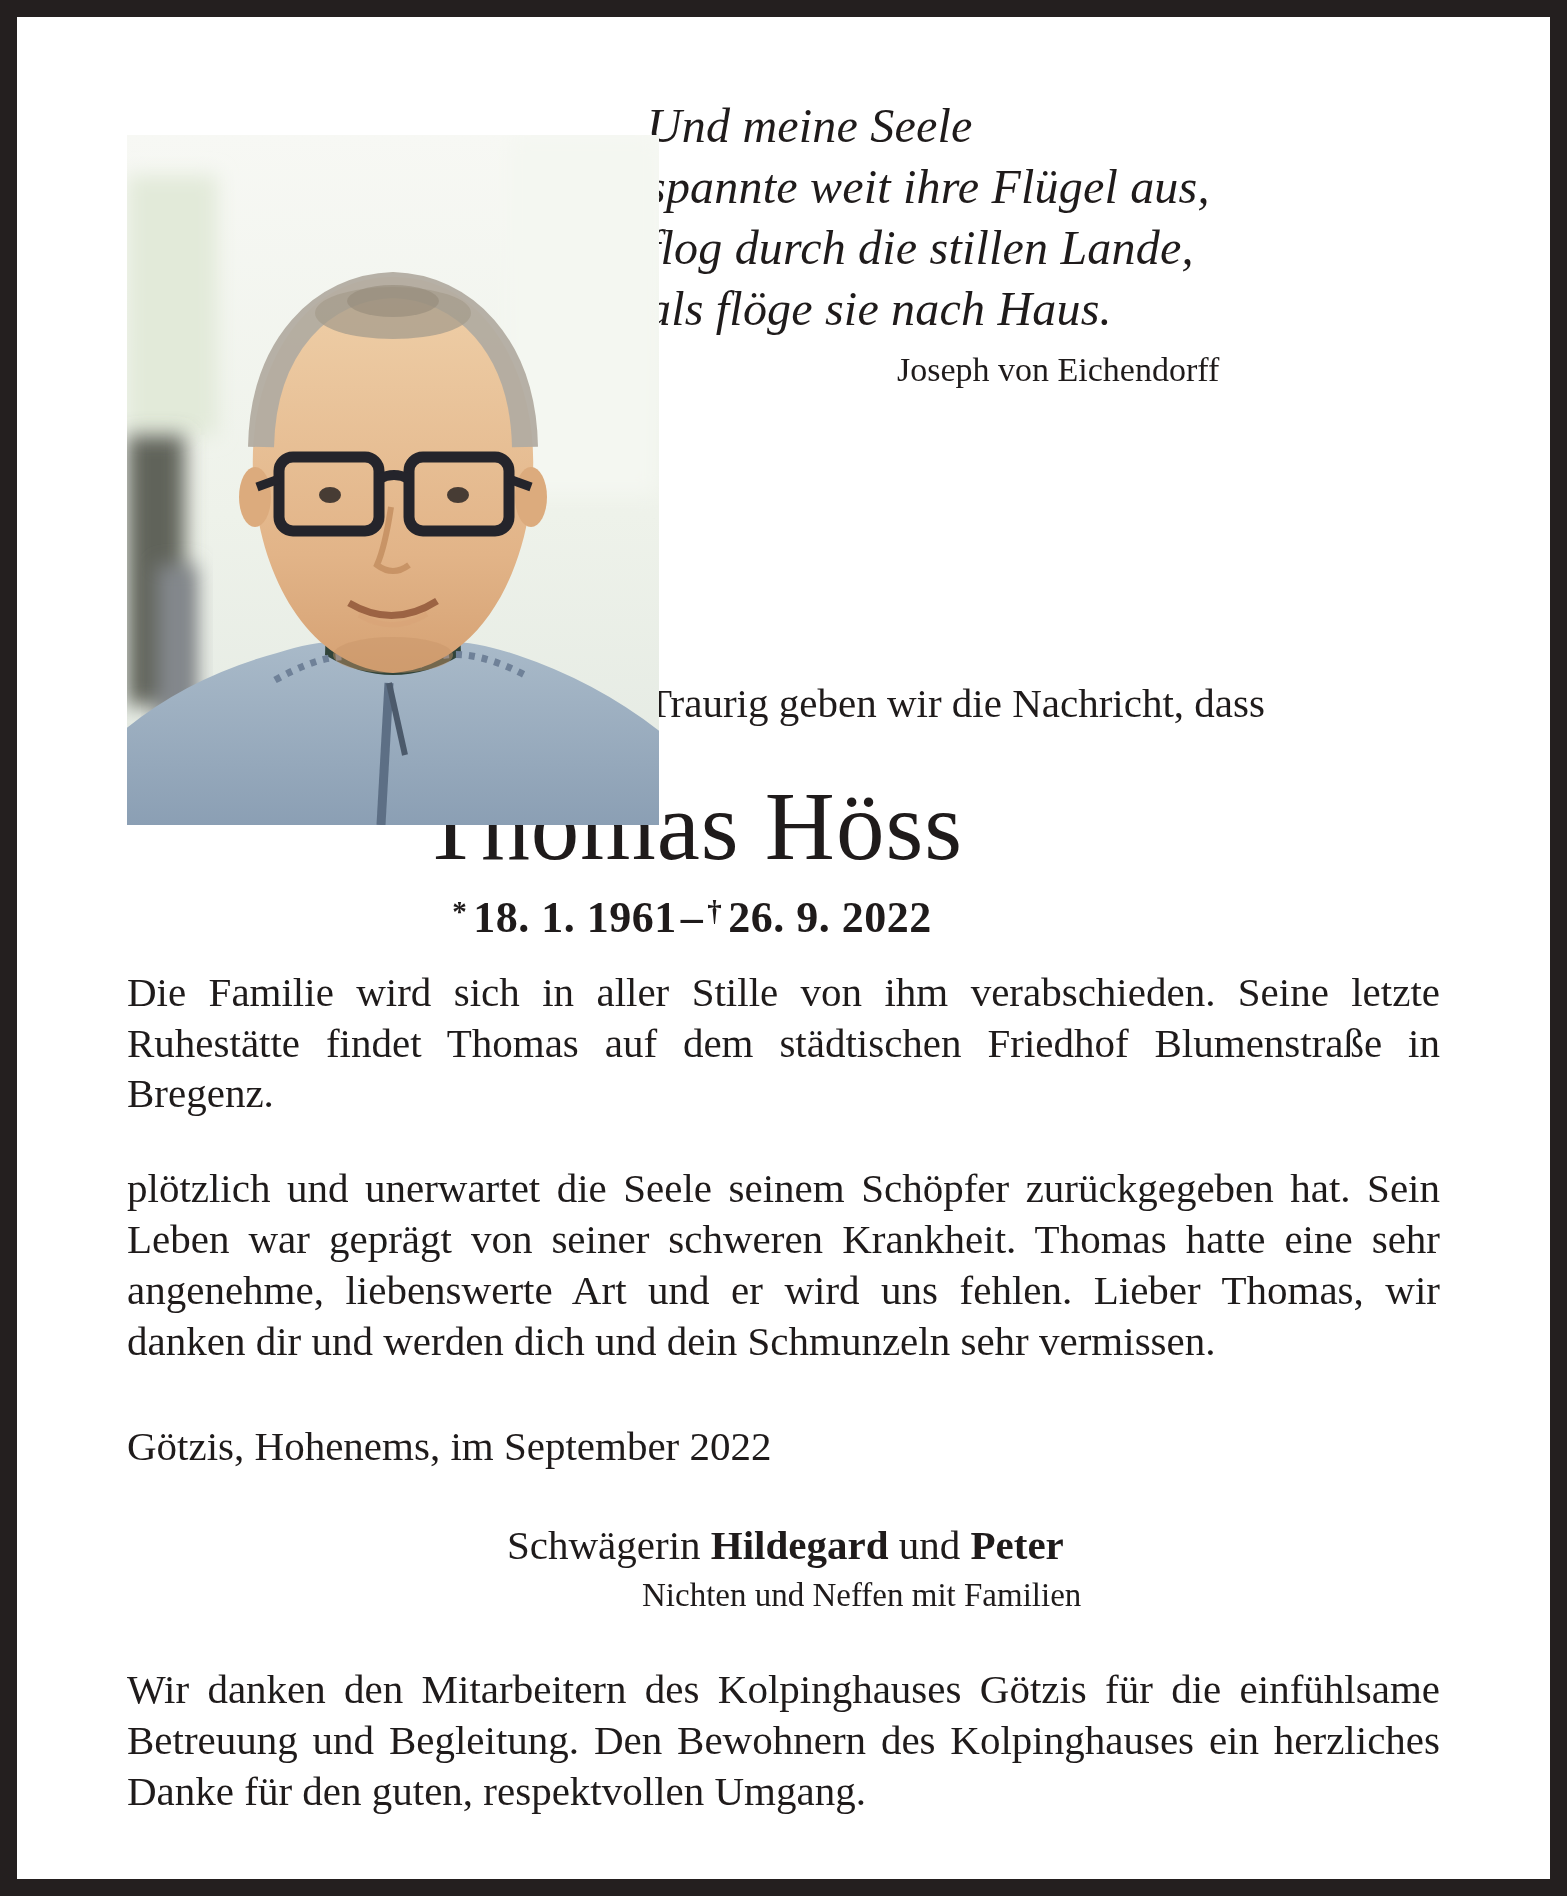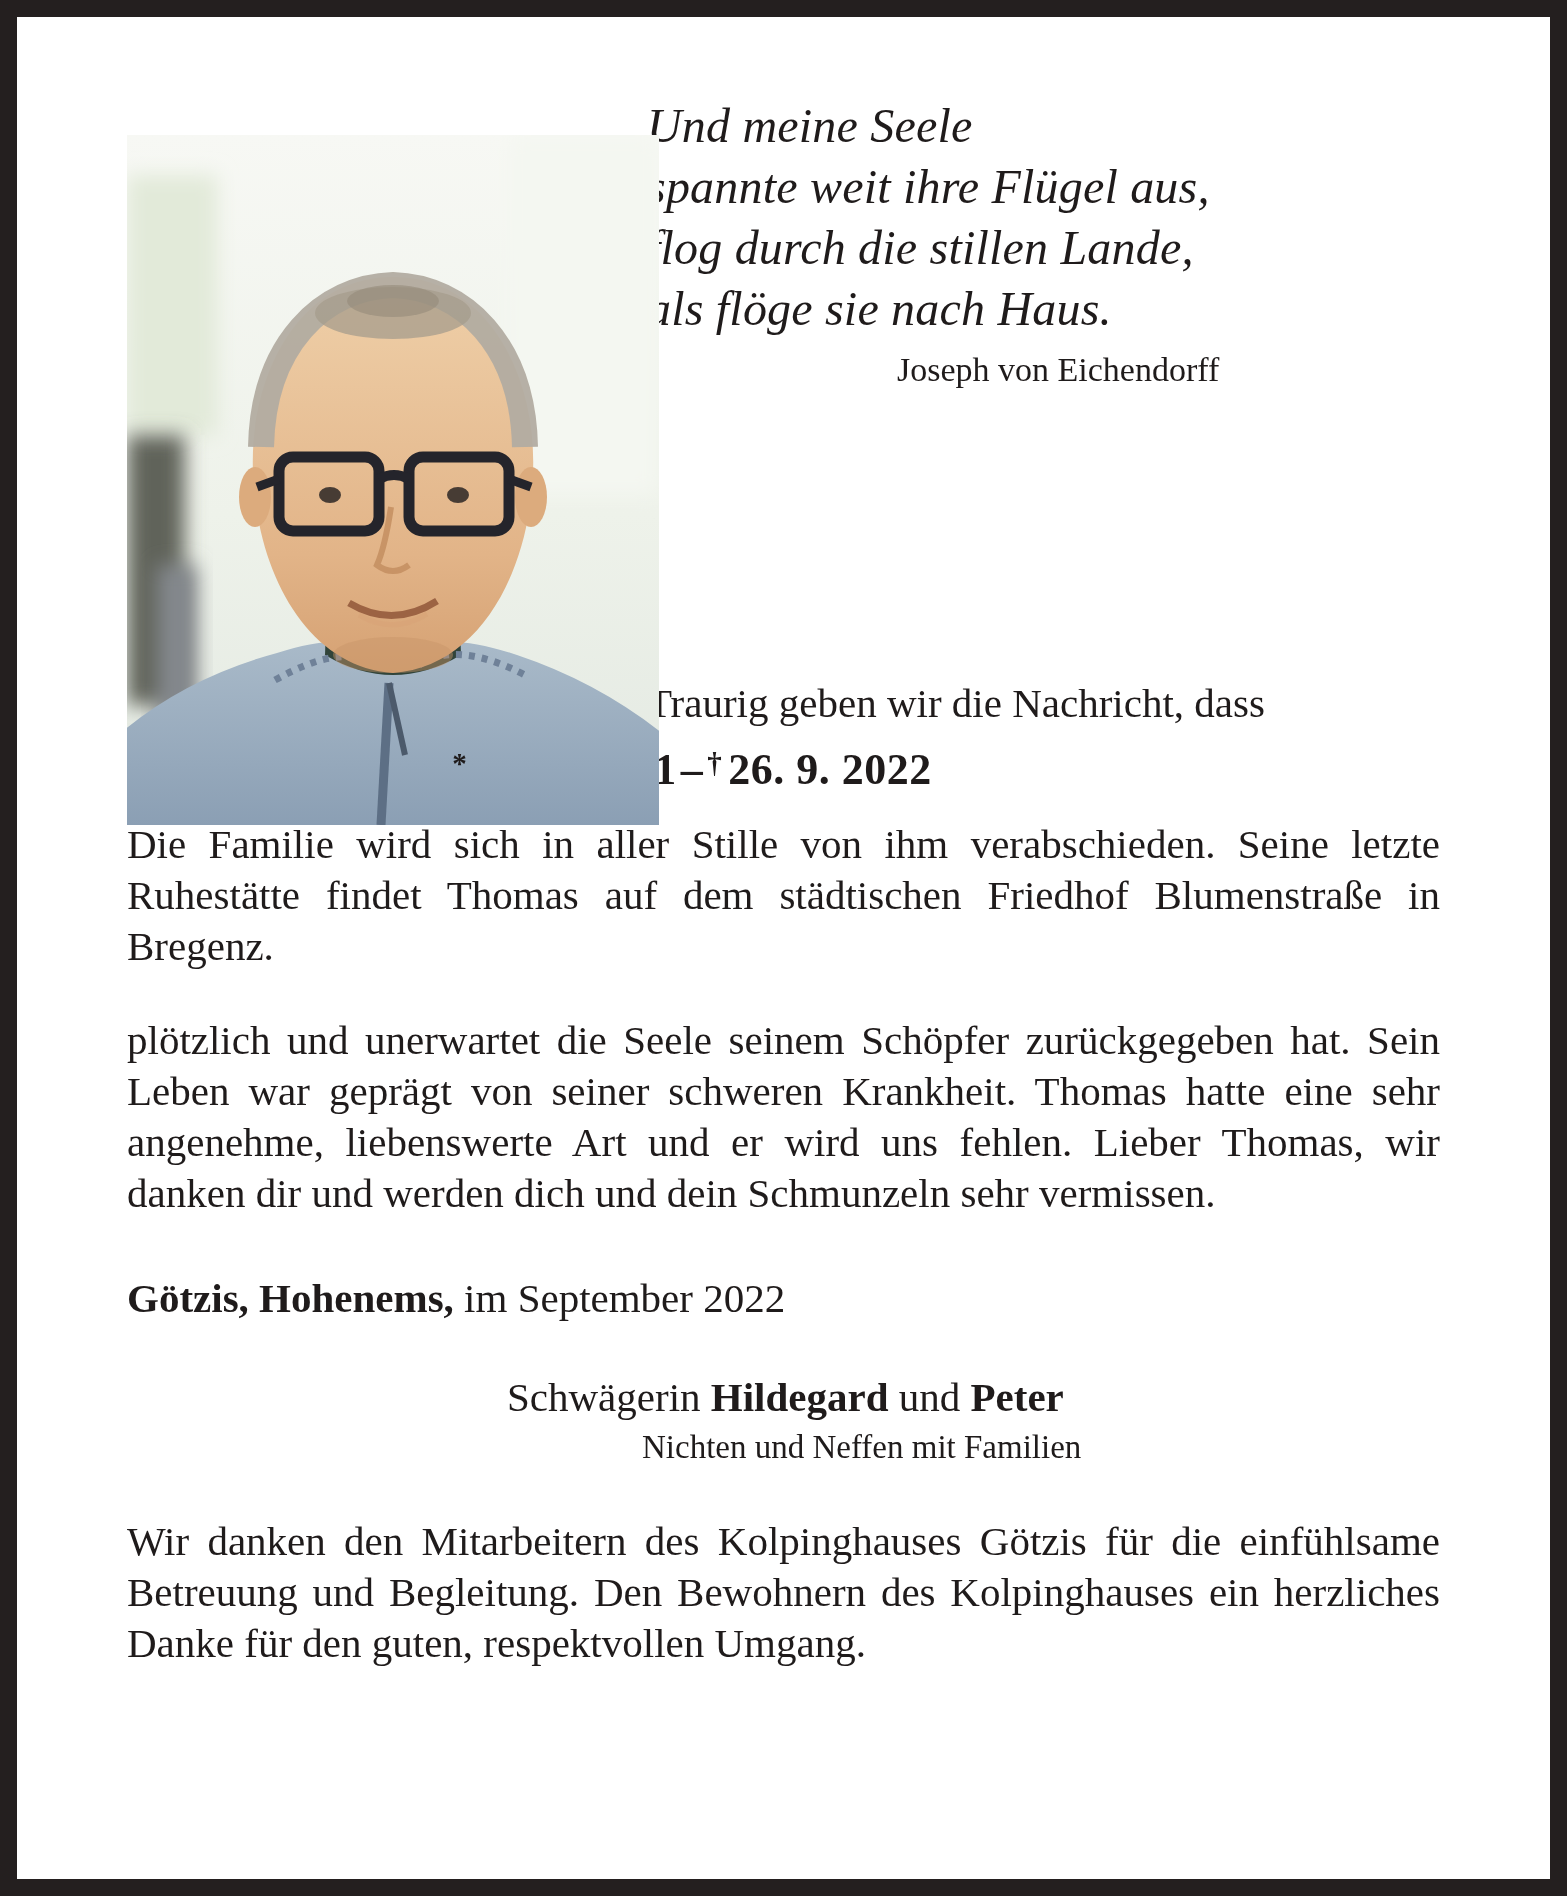--- a/index.html
+++ b/index.html
@@ -69,21 +69,21 @@
     text-align:justify;
     margin:0;
   }
   .p1{margin-top:44px;}
   .p2{margin-top:22px;}
   .location{
     margin-top:54px;
     font-size:41px;line-height:1.25;
     text-align:left;
   }
-  .location .b{font-weight:700;}
+  .location .b{font-weight:400;}
   .sig1{
     margin:48px 0 0 380px;
     font-size:41px;line-height:1.25;
   }
   .sig1 .b{font-weight:700;}
   .sig2{
     margin:4px 0 0 515px;
     font-size:33px;line-height:1.25;
   }
   .thanks{margin-top:48px;}
@@ -163,20 +163,21 @@
     <span class="poem-line">Und meine Seele</span>
     <span class="poem-line">spannte weit ihre Flügel aus,</span>
     <span class="poem-line">flog durch die stillen Lande,</span>
     <span class="poem-line">als flöge sie nach Haus.</span>
   </div>
   <div class="attrib">Joseph von Eichendorff</div>
 
   <div class="intro">Traurig geben wir die Nachricht, dass</div>
 
   <div class="name-block">
+    <h1 class="deceased-name">Thomas Höss</h1>
     <div class="dates">
       <span class="sym">*</span><span>18. 1. 1961</span><span class="sep">–</span><span class="sym">†</span><span>26. 9. 2022</span>
     </div>
   </div>
 
   <p class="bodytext p2">Die Familie wird sich in aller Stille von ihm verabschieden. Seine letzte Ruhestätte findet Thomas auf dem städtischen Friedhof Blumenstraße in Bregenz.</p>
   <p class="bodytext p1">plötzlich und unerwartet die Seele seinem Schöpfer zurückgegeben hat. Sein Leben war geprägt von seiner schweren Krankheit. Thomas hatte eine sehr angenehme, liebenswerte Art und er wird uns fehlen. Lieber Thomas, wir danken dir und werden dich und dein Schmunzeln sehr vermissen.</p>
 
   <div class="location">
     <span class="b">Götzis, Hohenems,</span><span> im September 2022</span>

